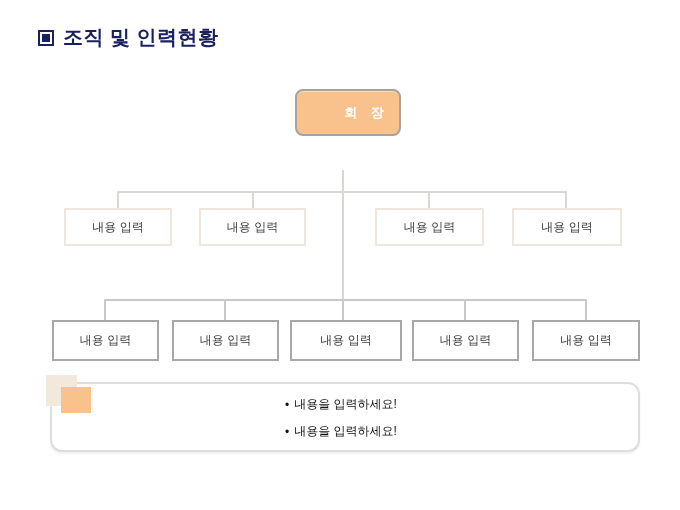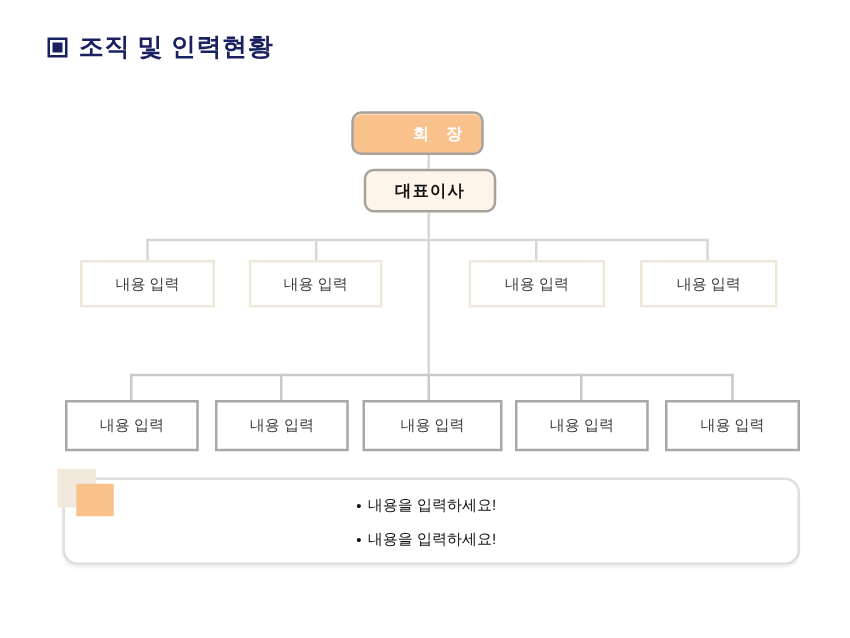--- a/index.html
+++ b/index.html
@@ -52,21 +52,21 @@
   
   .obox{
     position:absolute;
     display:flex;align-items:center;justify-content:center;
     background:#fff;
     font-size:12px;color:var(--text-dark);
     border-radius:0;
     white-space:nowrap;
   }
   .obox.root{
-    left:281px;top:89px;width:106px;height:35px;
+    left:295px;top:89px;width:106px;height:47px;
     background:var(--orange);
     border:2px solid var(--border-strong);
     border-radius:8px;
     color:#fff;font-weight:700;font-size:13px;letter-spacing:5px;
     box-shadow:inset 0 1px 0 rgba(255,255,255,.45);
     text-indent:5px;
     padding-left:32px;
   }
   .obox.ceo{
     left:291px;top:135px;width:106px;height:35px;
@@ -128,21 +128,20 @@
 
   <div class="conn lower" style="left:104px;top:299px;width:483px;height:2px;"></div>
   <div class="conn lower" style="left:104px;top:299px;width:2px;height:21px;"></div>
   <div class="conn lower" style="left:224px;top:299px;width:2px;height:21px;"></div>
   <div class="conn lower" style="left:342px;top:299px;width:2px;height:21px;"></div>
   <div class="conn lower" style="left:464px;top:299px;width:2px;height:21px;"></div>
   <div class="conn lower" style="left:585px;top:299px;width:2px;height:21px;"></div>
 
   <div class="obox root">회 장</div>
 
-  <div class="obox ceo">대표이사</div>
 
   <div class="obox lv2" style="left:64px;width:108px;">내용 입력</div>
   <div class="obox lv2" style="left:199px;width:107px;">내용 입력</div>
   <div class="obox lv2" style="left:375px;width:109px;">내용 입력</div>
   <div class="obox lv2" style="left:512px;width:110px;">내용 입력</div>
 
   <div class="obox lv3" style="left:52px;width:107px;">내용 입력</div>
   <div class="obox lv3" style="left:172px;width:107px;">내용 입력</div>
   <div class="obox lv3" style="left:290px;width:112px;">내용 입력</div>
   <div class="obox lv3" style="left:412px;width:107px;">내용 입력</div>

